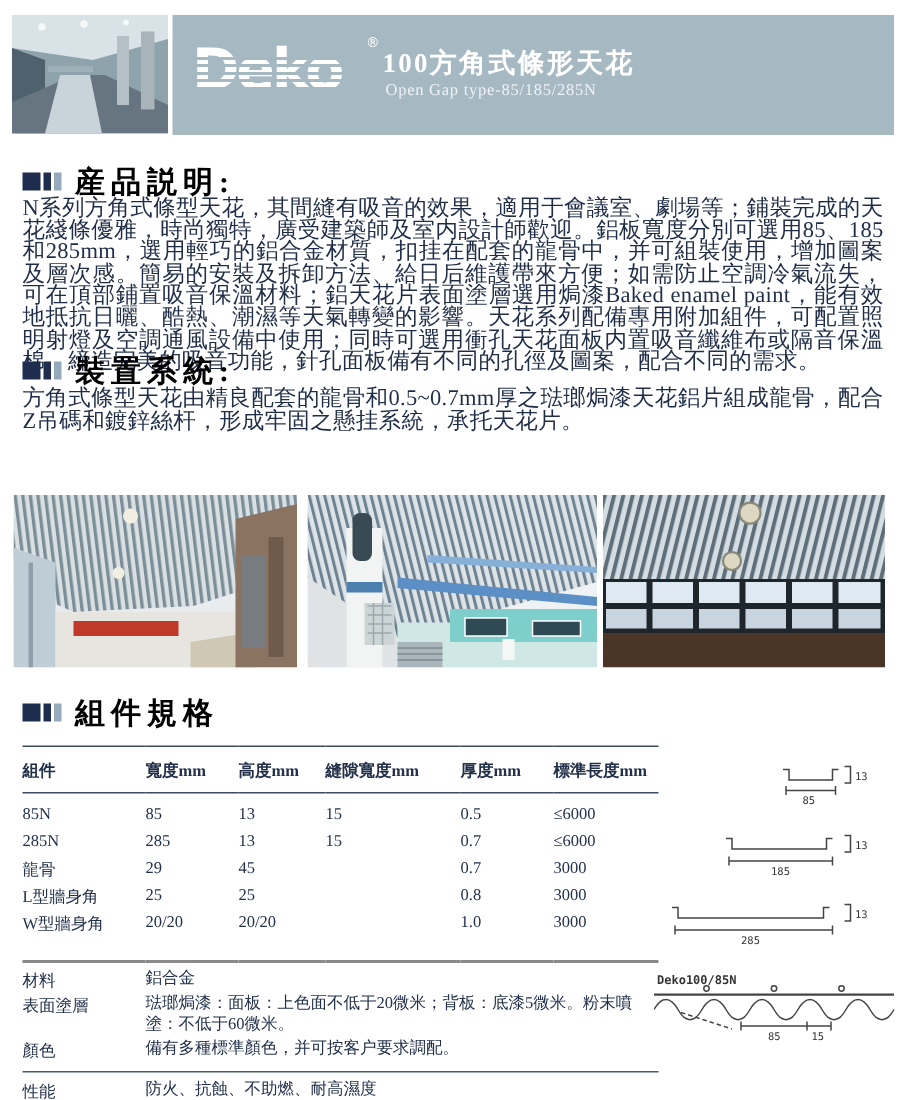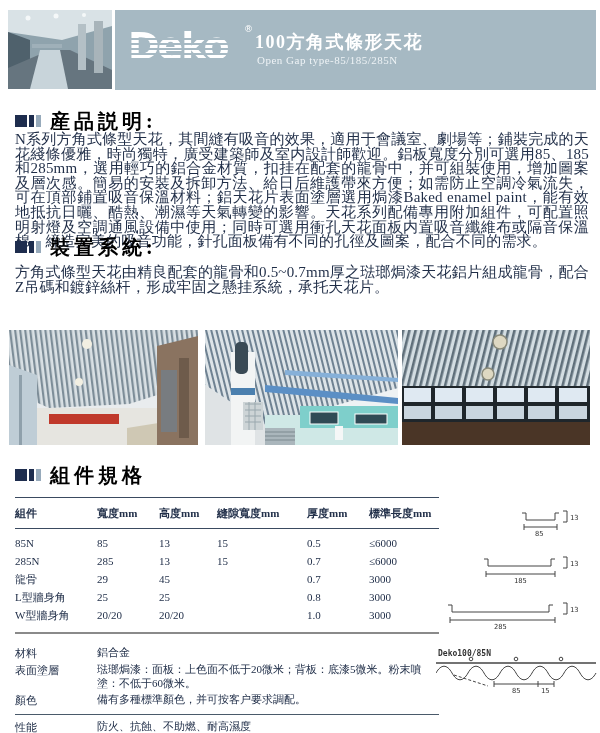--- a/index.html
+++ b/index.html
@@ -37,21 +37,21 @@
   .photo{position:absolute;top:330px;height:115px;}
   .photo svg{display:block;}
 
   
   table.spec{position:absolute;left:15px;top:497px;width:424px;border-collapse:collapse;
         font-size:11px;color:#22304a;table-layout:fixed;}
   table.spec th{font-weight:bold;text-align:left;height:30px;vertical-align:middle;
         border-top:1px solid #3a4a60;border-bottom:1px solid #3a4a60;padding:0;}
   table.spec td{height:18px;vertical-align:middle;padding:0;}
   table.spec tr.first td{padding-top:5px;}
-  table.spec tr.last td{border-bottom:2px solid #8a8a8a;padding-bottom:8px;}
+  table.spec tr.last td{border-bottom:2px solid #8a8a8a;padding-bottom:16px;}
   .cw1{width:82px;} .cw2{width:62px;} .cw3{width:58px;} .cw4{width:90px;} .cw5{width:62px;} .cw6{width:70px;}
 
   
   .materials{position:absolute;left:15px;top:644px;width:424px;font-size:11px;color:#22304a;}
   .mrow{display:flex;align-items:flex-start;}
   .mlabel{width:82px;flex:0 0 82px;}
   .mvalue{flex:1;line-height:13.5px;}
   .mrow.m1{padding:2px 0 1px 0;}
   .mrow.m2{padding:1px 0;}
   .mrow.m3{padding:2px 0 6px 0;border-bottom:1px solid #4a5a6a;}
@@ -103,21 +103,21 @@
   <div class="para" style="top:132px;">N系列方角式條型天花，其間縫有吸音的效果，適用于會議室、劇場等；鋪裝完成的天花綫條優雅，時尚獨特，廣受建築師及室内設計師歡迎。鋁板寬度分別可選用85、185和285mm，選用輕巧的鋁合金材質，扣挂在配套的龍骨中，并可組裝使用，增加圖案及層次感。簡易的安裝及拆卸方法、給日后維護帶來方便；如需防止空調冷氣流失，可在頂部鋪置吸音保溫材料；鋁天花片表面塗層選用焗漆Baked enamel paint，能有效地抵抗日曬、酷熱、潮濕等天氣轉變的影響。天花系列配備專用附加組件，可配置照明射燈及空調通風設備中使用；同時可選用衝孔天花面板内置吸音纖維布或隔音保溫棉，締造完美的吸音功能，針孔面板備有不同的孔徑及圖案，配合不同的需求。</div>
 
   <div class="section-title" style="top:238px;">
     <span class="bullets">
         <i class="b1"></i>
         <i class="b2"></i>
         <i class="b3"></i>
       </span>
     <span class="stitle">裝置系統:</span>
   </div>
-  <div class="para" style="top:265px;">方角式條型天花由精良配套的龍骨和0.5~0.7mm厚之琺瑯焗漆天花鋁片組成龍骨，配合Z吊碼和鍍鋅絲杆，形成牢固之懸挂系統，承托天花片。</div>
+  <div class="para" style="top:259px;">方角式條型天花由精良配套的龍骨和0.5~0.7mm厚之琺瑯焗漆天花鋁片組成龍骨，配合Z吊碼和鍍鋅絲杆，形成牢固之懸挂系統，承托天花片。</div>
 
   <div class="photo" style="left:9px;width:189px;">
     <svg width="189" height="115" viewBox="0 0 189 115">
       <defs>
         <pattern id="strip1" width="5" height="5" patternUnits="userSpaceOnUse" patternTransform="rotate(-7)">
           <rect width="5" height="5" fill="#d9e0e4"></rect>
             <rect width="2.2" height="5" fill="#7d8d98"></rect>
         </pattern>
       </defs>
       <rect width="189" height="115" fill="#e9ecee"></rect>

